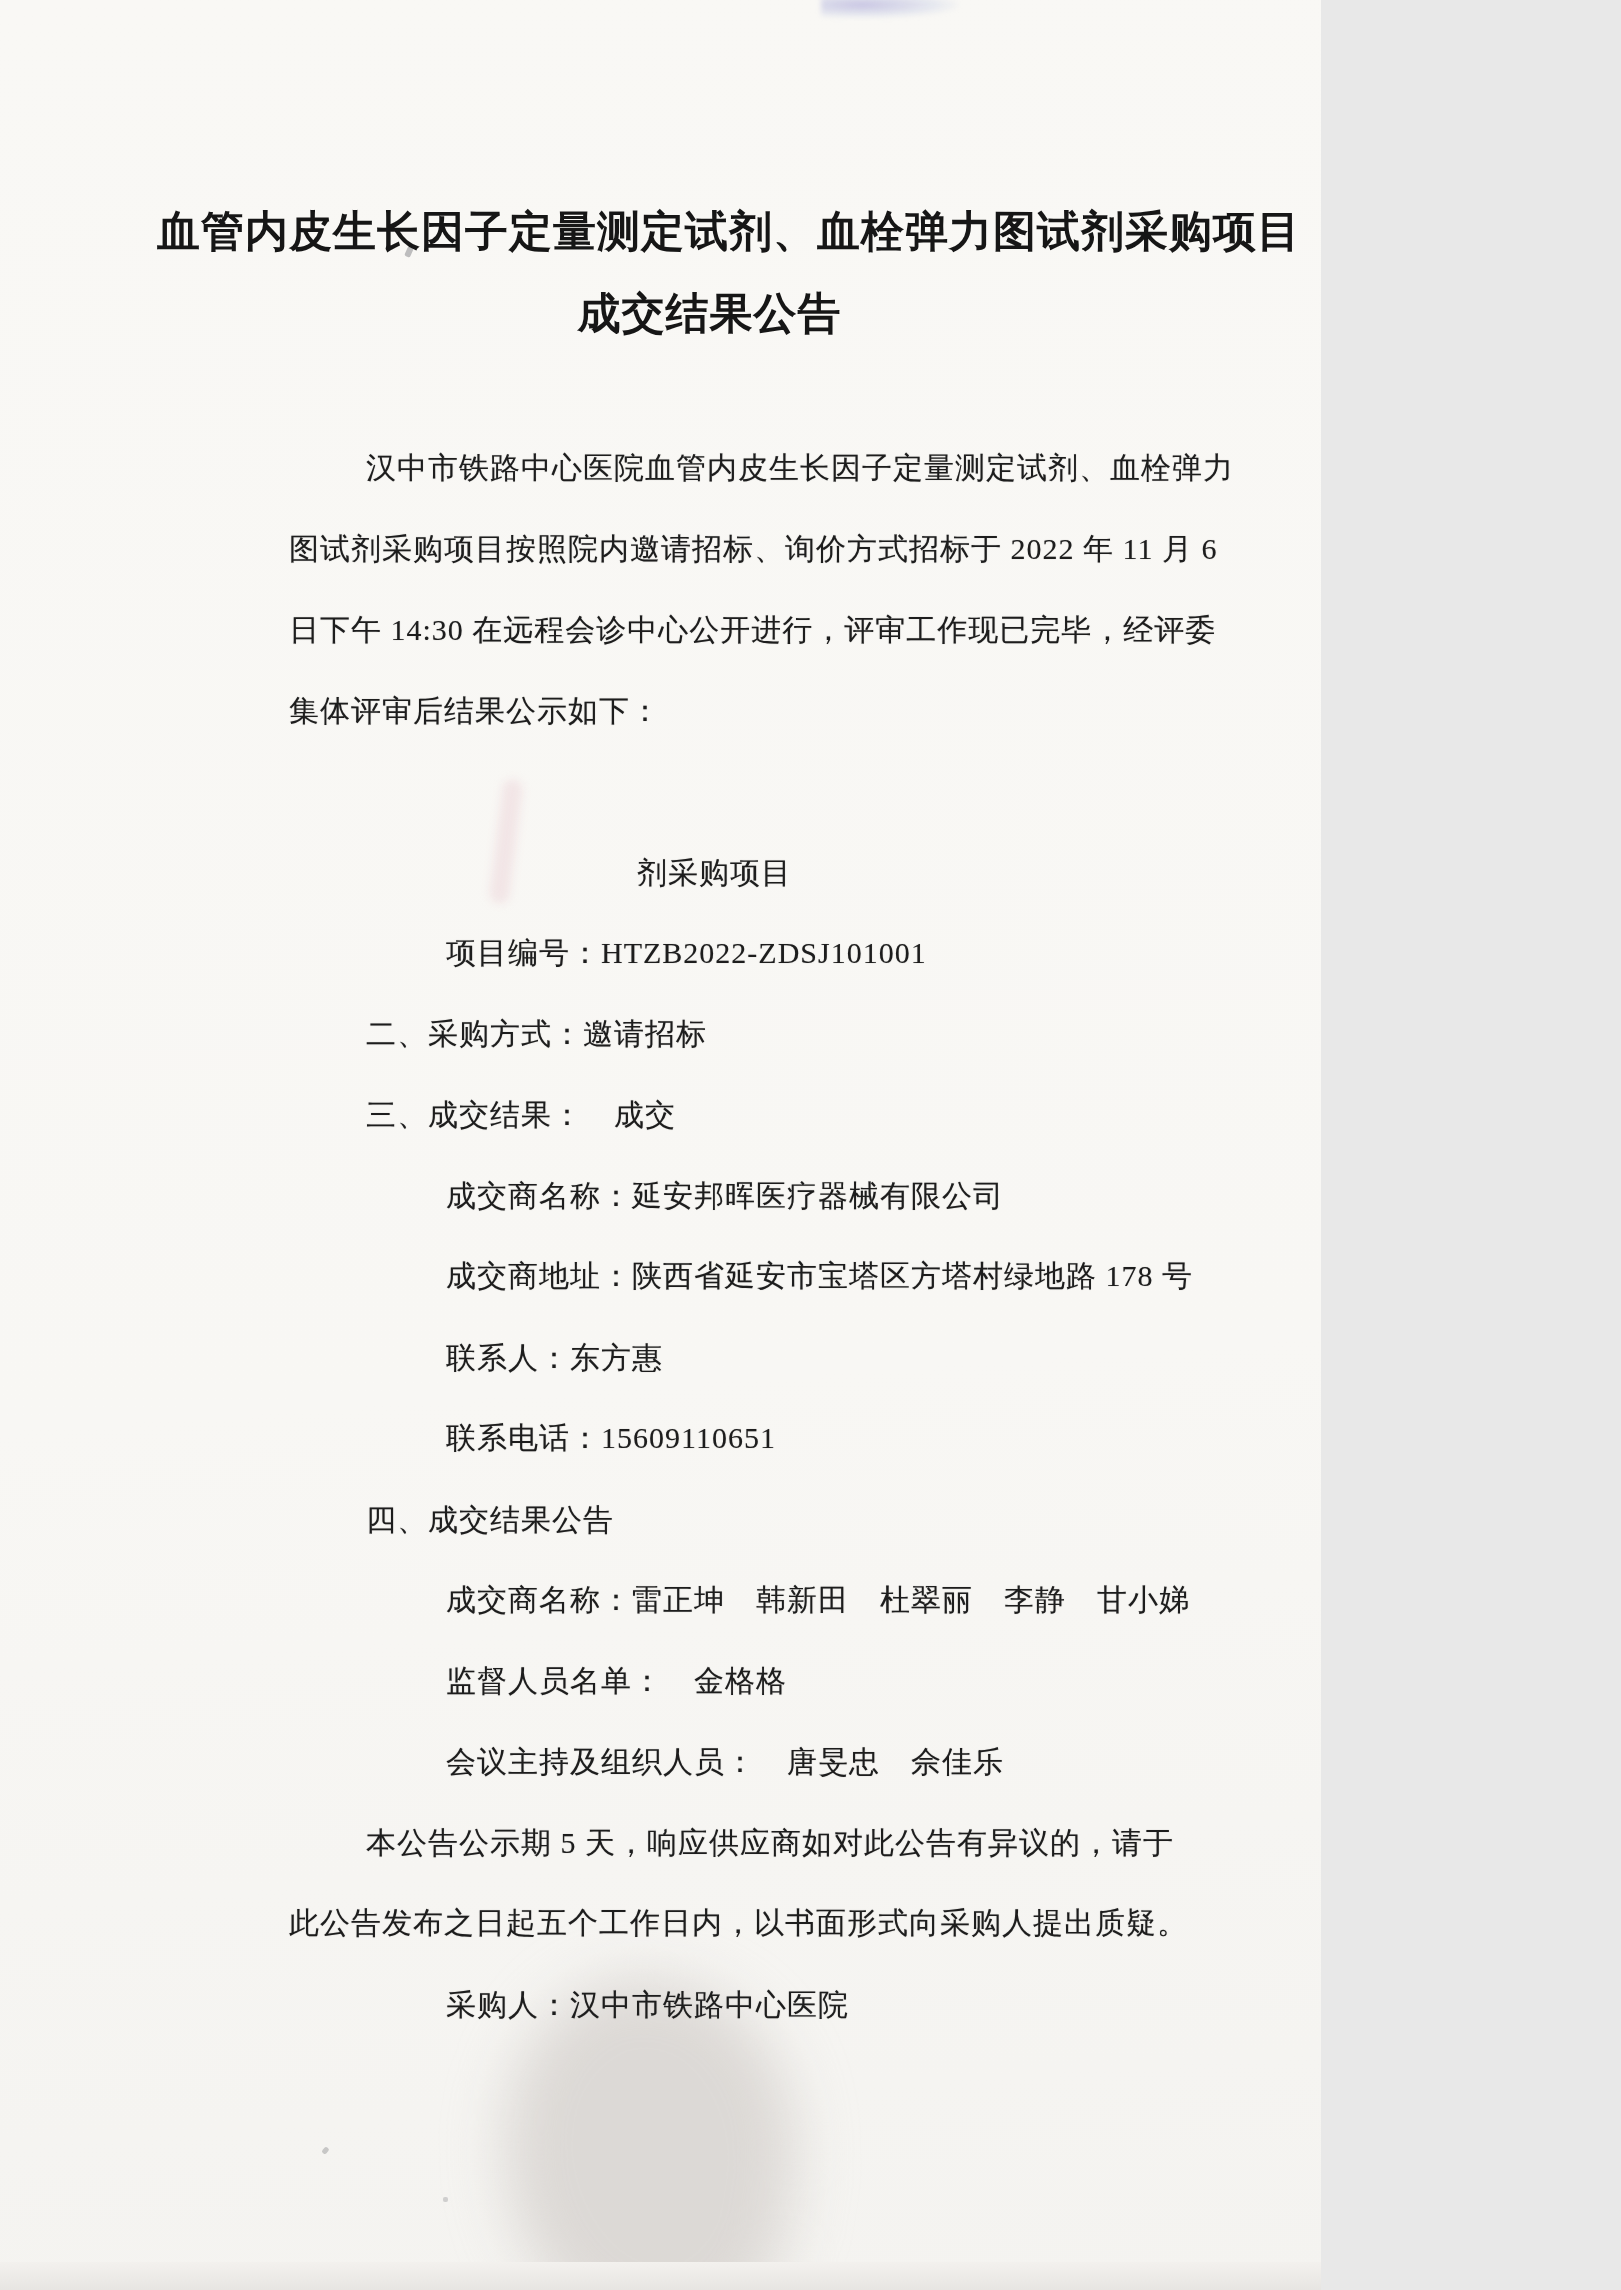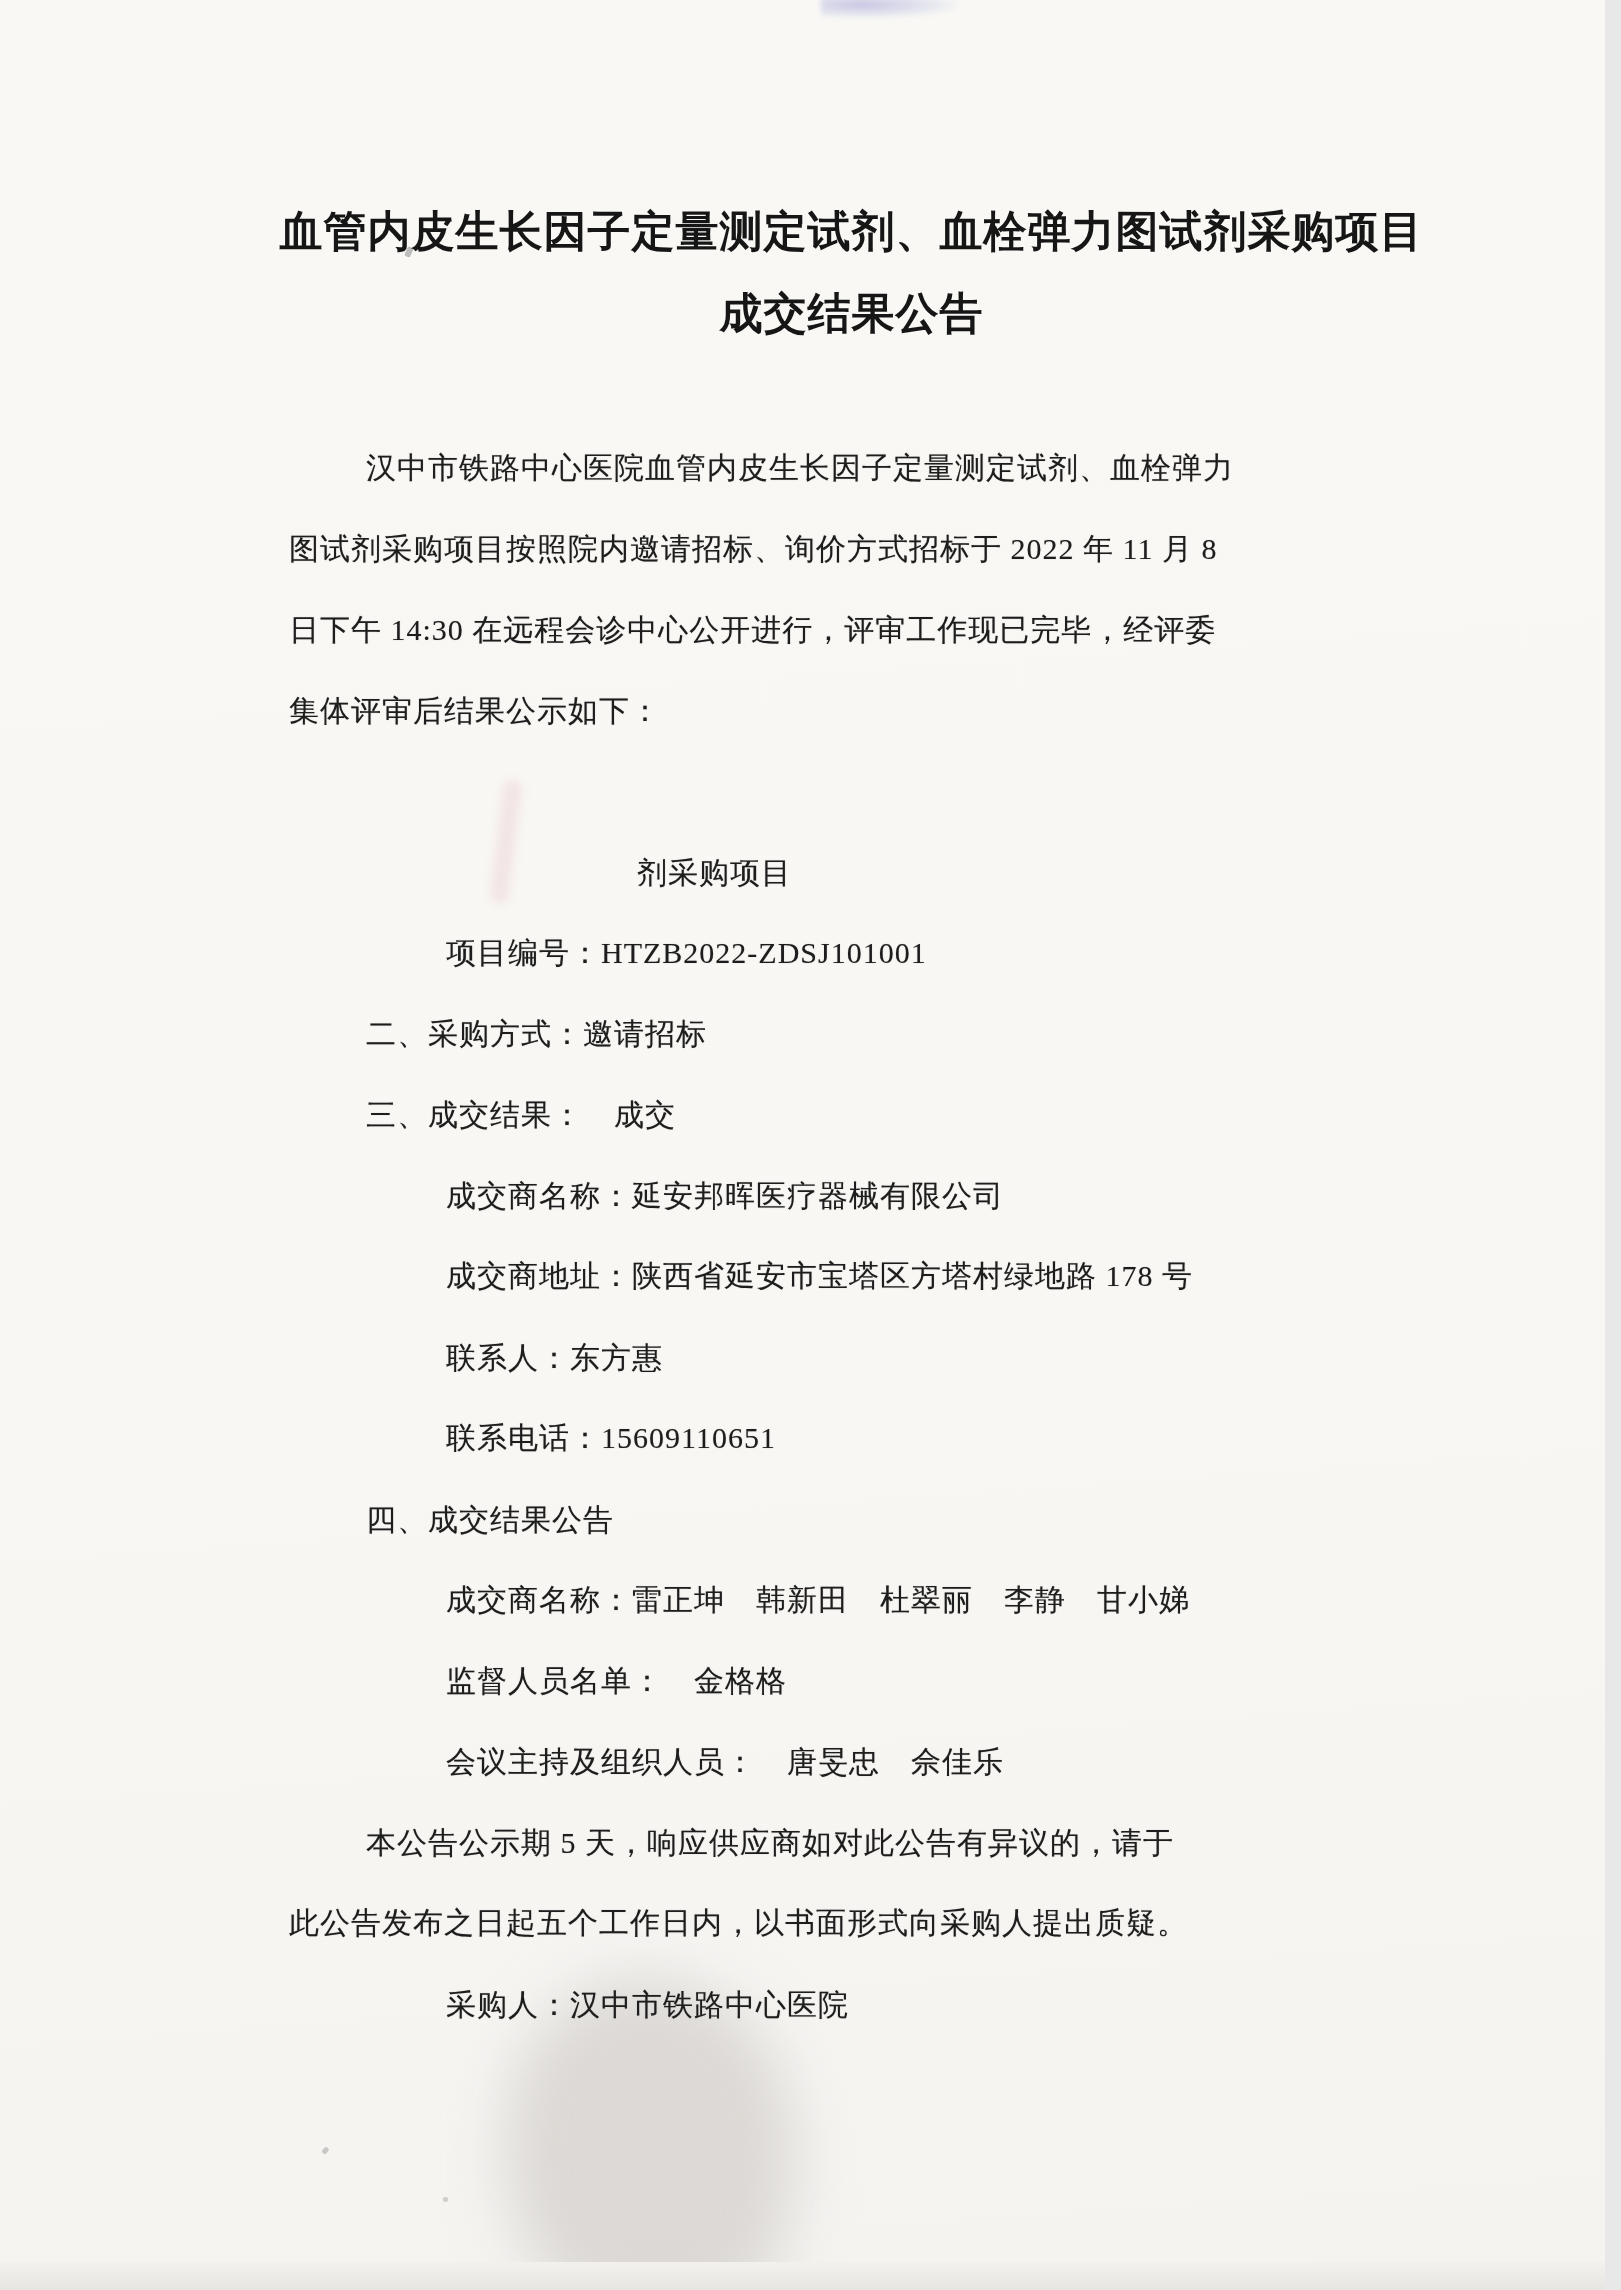--- a/index.html
+++ b/index.html
@@ -2,21 +2,21 @@
 <html><head>
 <meta charset="utf-8">
 <style>
   html, body {
     margin: 0;
     padding: 0;
     background: #e8e8e8;
   }
   .page {
     position: relative;
-    width: 1605px;
+    width: 1321px;
     height: 2291px;
     overflow: hidden;
     background: linear-gradient(176deg, #f9f8f5 0%, #f8f7f4 60%, #f4f3f0 100%);
     color: #1b1b1b;
   }
   
   .title {
     position: absolute;
     left: 157px;
     right: 59px;
@@ -88,21 +88,21 @@
   <div class="artifact pink-streak"></div>
   <div class="artifact shadow-band"></div>
   <div class="artifact speck-b1"></div>
   <div class="artifact speck-b2"></div>
   <div class="artifact bottom-strip"></div>
 
   <div class="title" style="top:210px">血管内皮生长因子定量测定试剂、血栓弹力图试剂采购项目</div>
   <div class="title" style="top:292px">成交结果公告</div>
 
   <div class="line x1" style="top:453px">汉中市铁路中心医院血管内皮生长因子定量测定试剂、血栓弹力</div>
-  <div class="line x0" style="top:534px">图试剂采购项目按照院内邀请招标、询价方式招标于 2022 年 11 月 8</div>
+  <div class="line x0" style="top:534px">图试剂采购项目按照院内邀请招标、询价方式招标于 2022 年 11 月 6</div>
   <div class="line x0" style="top:615px">日下午 14:30 在远程会诊中心公开进行，评审工作现已完毕，经评委</div>
   <div class="line x0" style="top:696px">集体评审后结果公示如下：</div>
   <div class="line xc" style="top:858px">剂采购项目</div>
   <div class="line x2" style="top:938px">项目编号：HTZB2022-ZDSJ101001</div>
   <div class="line x1" style="top:1019px">二、采购方式：邀请招标</div>
   <div class="line x1" style="top:1100px">三、成交结果：　成交</div>
   <div class="line x2" style="top:1181px">成交商名称：延安邦晖医疗器械有限公司</div>
   <div class="line x2" style="top:1261px">成交商地址：陕西省延安市宝塔区方塔村绿地路 178 号</div>
   <div class="line x2" style="top:1343px">联系人：东方惠</div>
   <div class="line x2" style="top:1423px">联系电话：15609110651</div>

